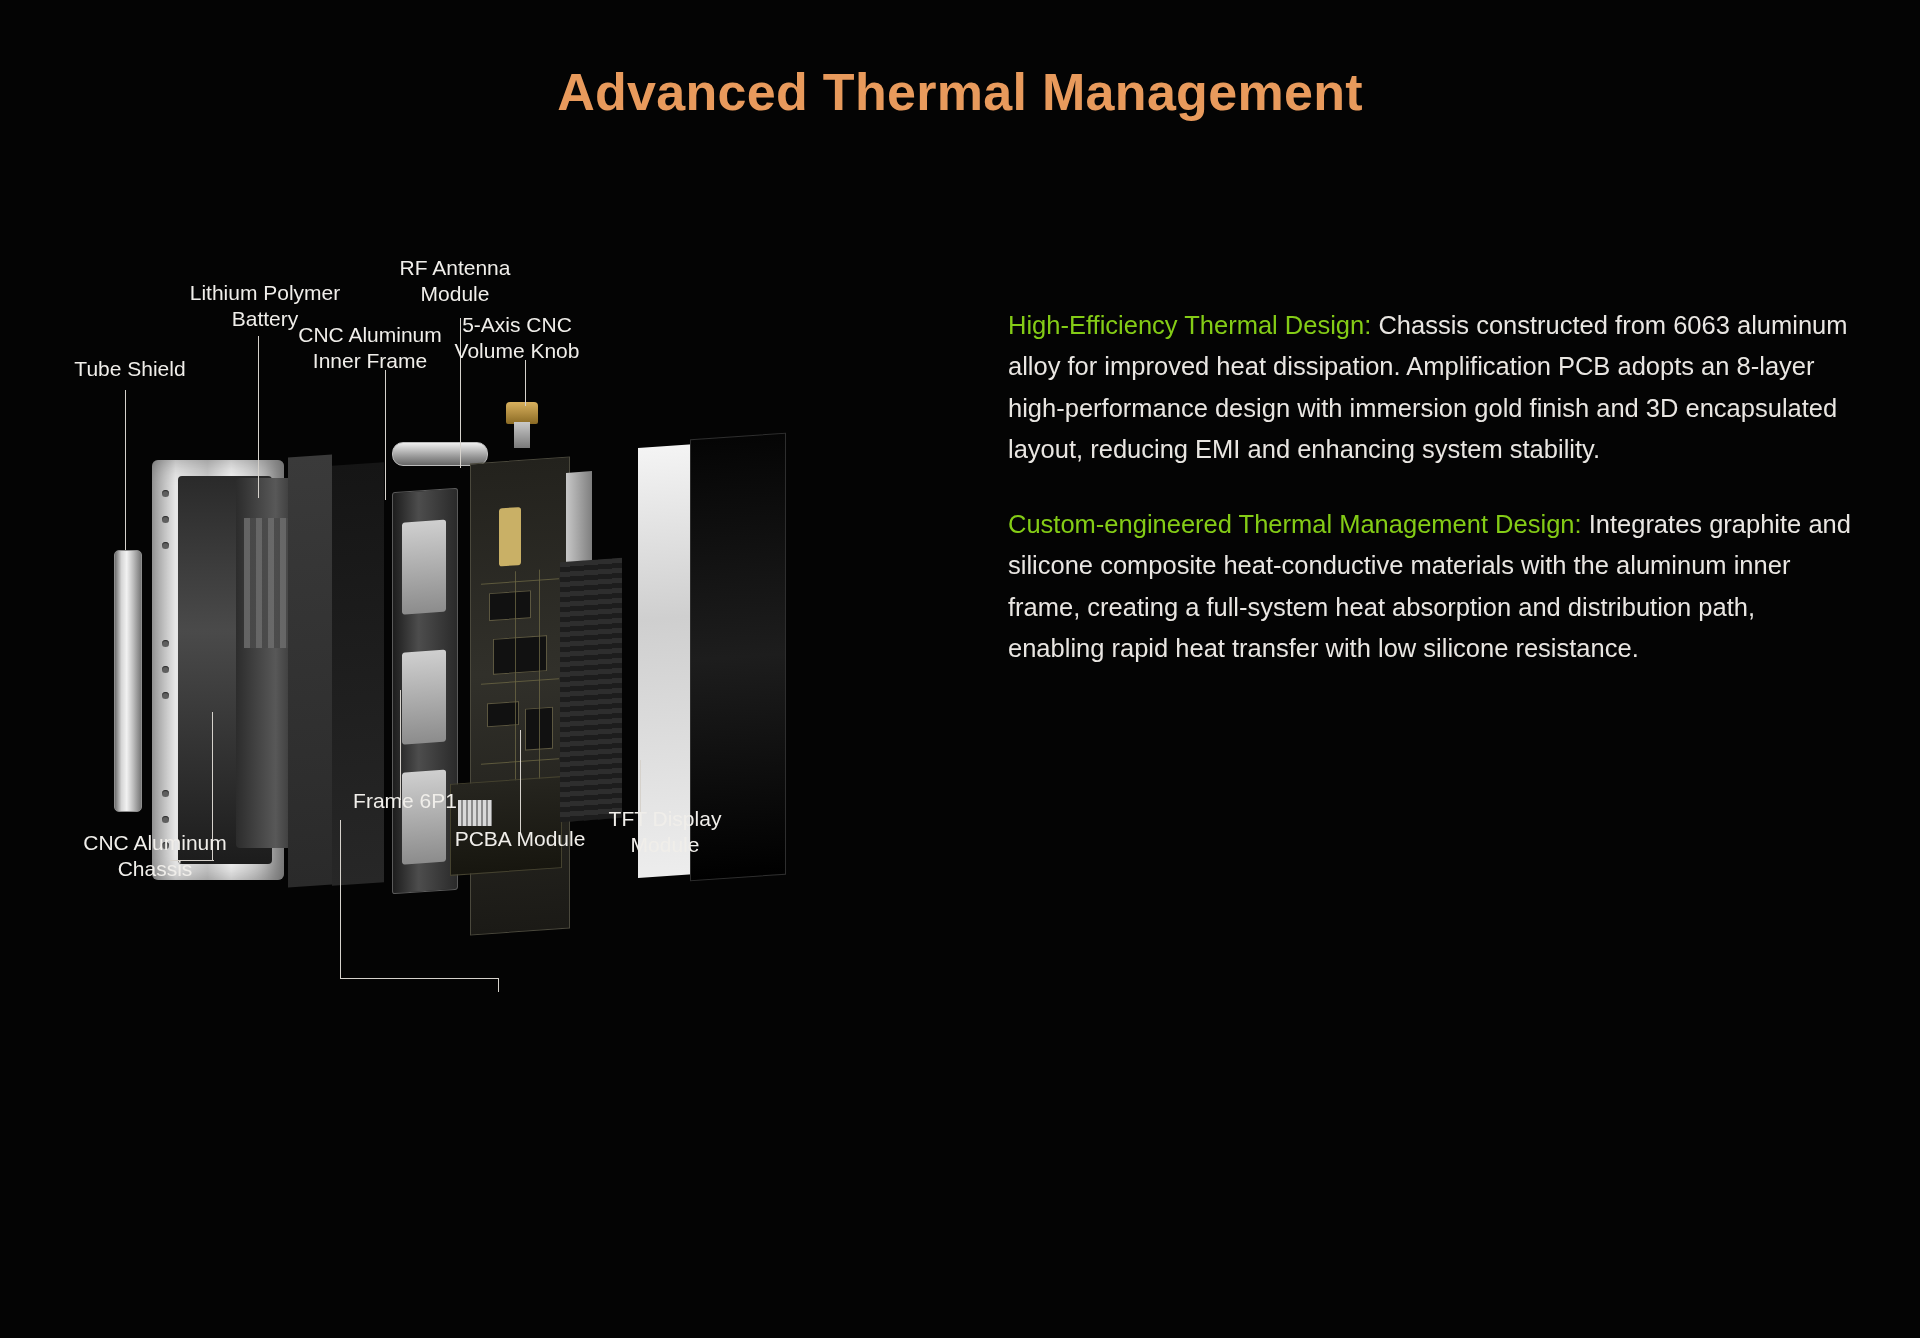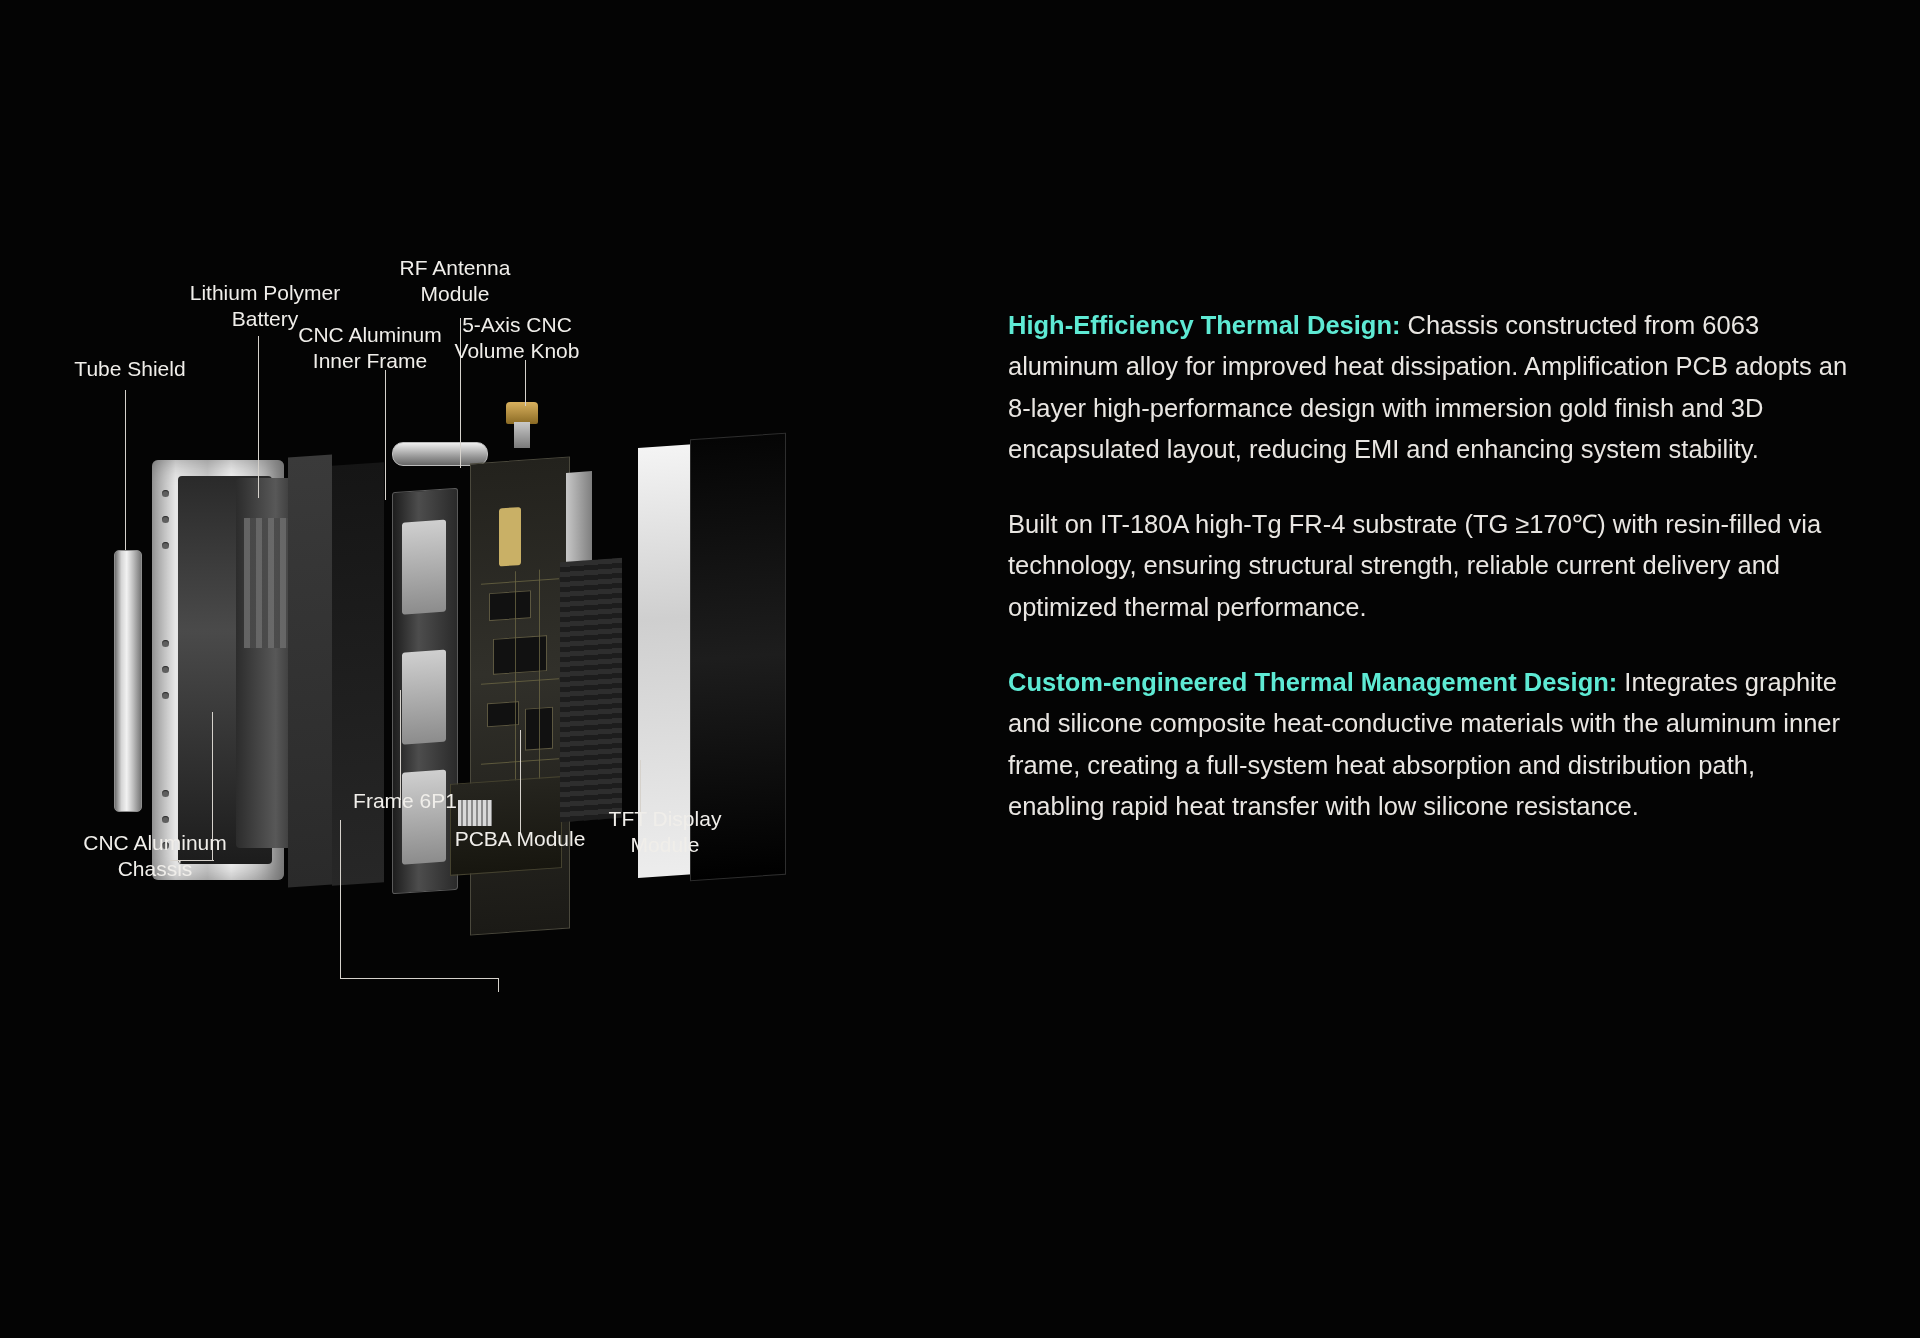--- a/index.html
+++ b/index.html
@@ -52,22 +52,22 @@
     top: 305px;
     width: 850px;
     font-size: 25.5px;
     line-height: 1.62;
     color: #e9e6e2;
   }
   .copy p {
     margin: 0 0 34px 0;
   }
   .copy .lead {
-    color: #5eead4;
-    font-weight: bold;
+    color: #84cc16;
+    font-weight: normal;
   }
 
   
   .diagram {
     position: absolute;
     left: 40px;
     top: 260px;
     width: 940px;
     height: 1000px;
   }
@@ -251,20 +251,21 @@
     background: #d6d2cc;
   }
   .leader.v { width: 1px; }
   .leader.h { height: 1px; }
 </style>
 </head>
 <body>
 
 <div class="page">
 
+  <div class="title">Advanced Thermal Management</div>
 
   <div class="diagram">
 
     <div class="part tube-shield"></div>
 
     <div class="part chassis">
       <div class="chassis-holes">
         <i style="top:0"></i>
           <i style="top:26px"></i>
           <i style="top:52px"></i>
@@ -352,19 +353,18 @@
     <div class="label" style="left:280px; top:528px; width:170px;">Frame 6P1</div>
     <div class="label" style="left:390px; top:566px; width:180px;">PCBA Module</div>
     <div class="label" style="left:540px; top:546px; width:170px;">TFT Display
 Module</div>
   </div>
 
   <div class="copy">
     <p>
       <span class="lead">High-Efficiency Thermal Design:</span><span> Chassis constructed from 6063 aluminum alloy for improved heat dissipation. Amplification PCB adopts an 8-layer high-performance design with immersion gold finish and 3D encapsulated layout, reducing EMI and enhancing system stability.</span>
     </p>
-    <p>Built on IT-180A high-Tg FR-4 substrate (TG ≥170℃) with resin-filled via technology, ensuring structural strength, reliable current delivery and optimized thermal performance.</p>
     <p>
       <span class="lead">Custom-engineered Thermal Management Design:</span><span> Integrates graphite and silicone composite heat-conductive materials with the aluminum inner frame, creating a full-system heat absorption and distribution path, enabling rapid heat transfer with low silicone resistance.</span>
     </p>
   </div>
 
 </div>
 
 </body></html>

